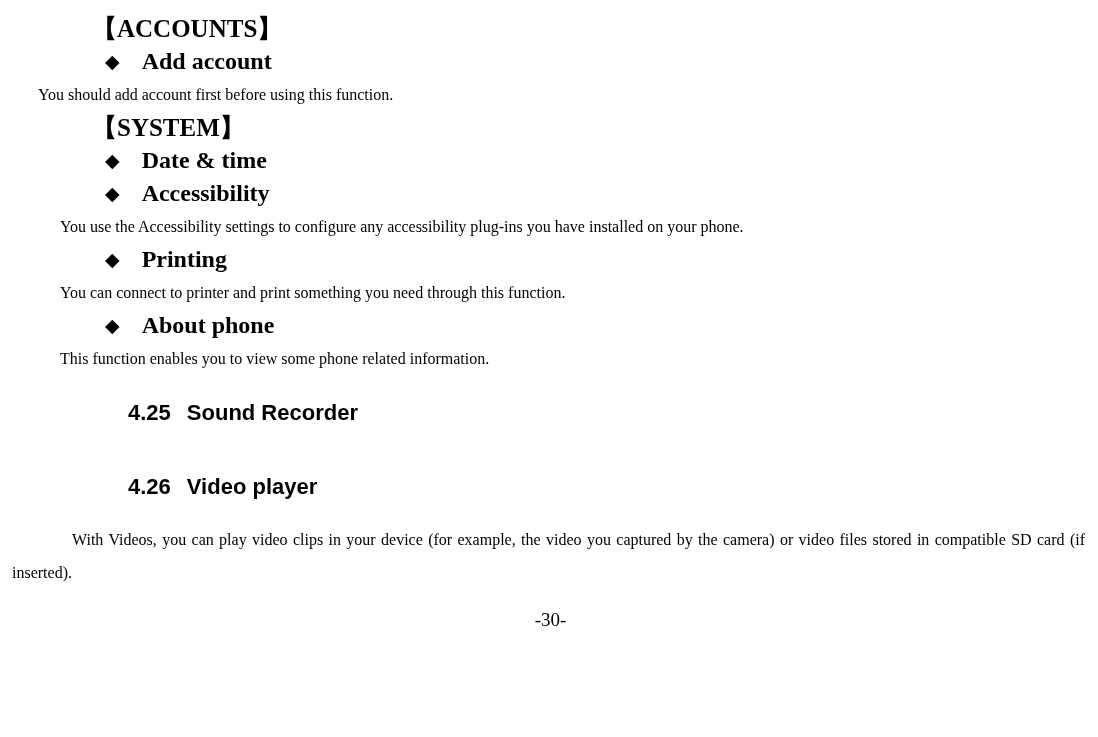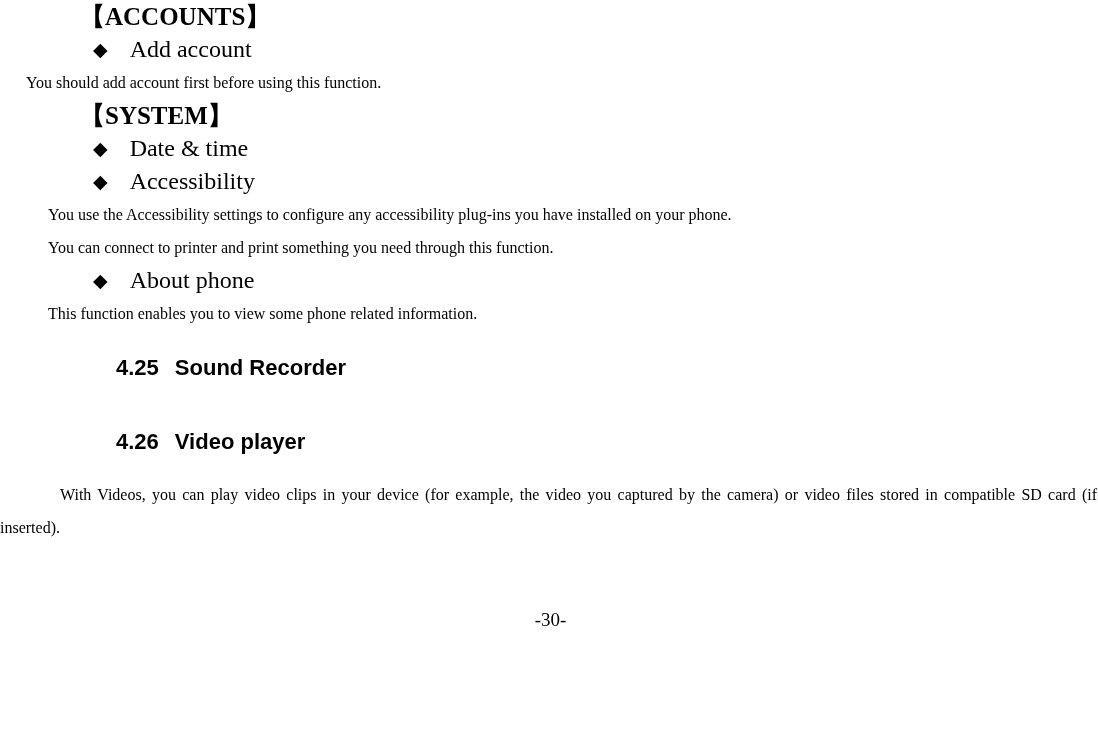--- a/index.html
+++ b/index.html
@@ -13,21 +13,21 @@
     font-family: "Liberation Serif", "DejaVu Serif", serif;
     color: #000000;
     overflow: hidden;
     position: relative;
   }
   .page {
     width: 1098px;
     height: 634px;
     position: relative;
     box-sizing: border-box;
-    padding: 0;
+    padding: 12px;
   }
 
   
   .section-label {
     font-family: "Liberation Serif", "DejaVu Serif", serif;
     font-weight: bold;
     font-size: 25px;
     line-height: 33px;
     margin: 0;
     padding-left: 80px;
@@ -47,21 +47,21 @@
   .bullet-glyph {
     display: inline-block;
     font-family: "DejaVu Sans", sans-serif;
     font-size: 19px;
     line-height: 33px;
     vertical-align: 1px;
   }
   .bullet-label {
     display: inline-block;
     font-family: "Liberation Serif", "DejaVu Serif", serif;
-    font-weight: normal;
+    font-weight: bold;
     font-size: 24px;
     line-height: 33px;
     padding-left: 22px;
   }
 
   
   .body-par {
     margin: 0;
     font-size: 16px;
     line-height: 33px;
@@ -121,20 +121,23 @@
     <span class="bullet-glyph">◆</span><span class="bullet-label">Date &amp; time</span>
   </p>
 
 
   <p class="bullet-item">
     <span class="bullet-glyph">◆</span><span class="bullet-label">Accessibility</span>
   </p>
 
   <p class="body-par indent-sm">You use the Accessibility settings to configure any accessibility plug-ins you have installed on your phone.</p>
 
+  <p class="bullet-item">
+    <span class="bullet-glyph">◆</span><span class="bullet-label">Printing</span>
+  </p>
 
   <p class="body-par indent-sm no-just">You can connect to printer and print something you need through this function.</p>
 
   <p class="bullet-item">
     <span class="bullet-glyph">◆</span><span class="bullet-label">About phone</span>
   </p>
 
   <p class="body-par indent-sm no-just">This function enables you to view some phone related information.</p>
 
   <div class="spacer-2"></div>

